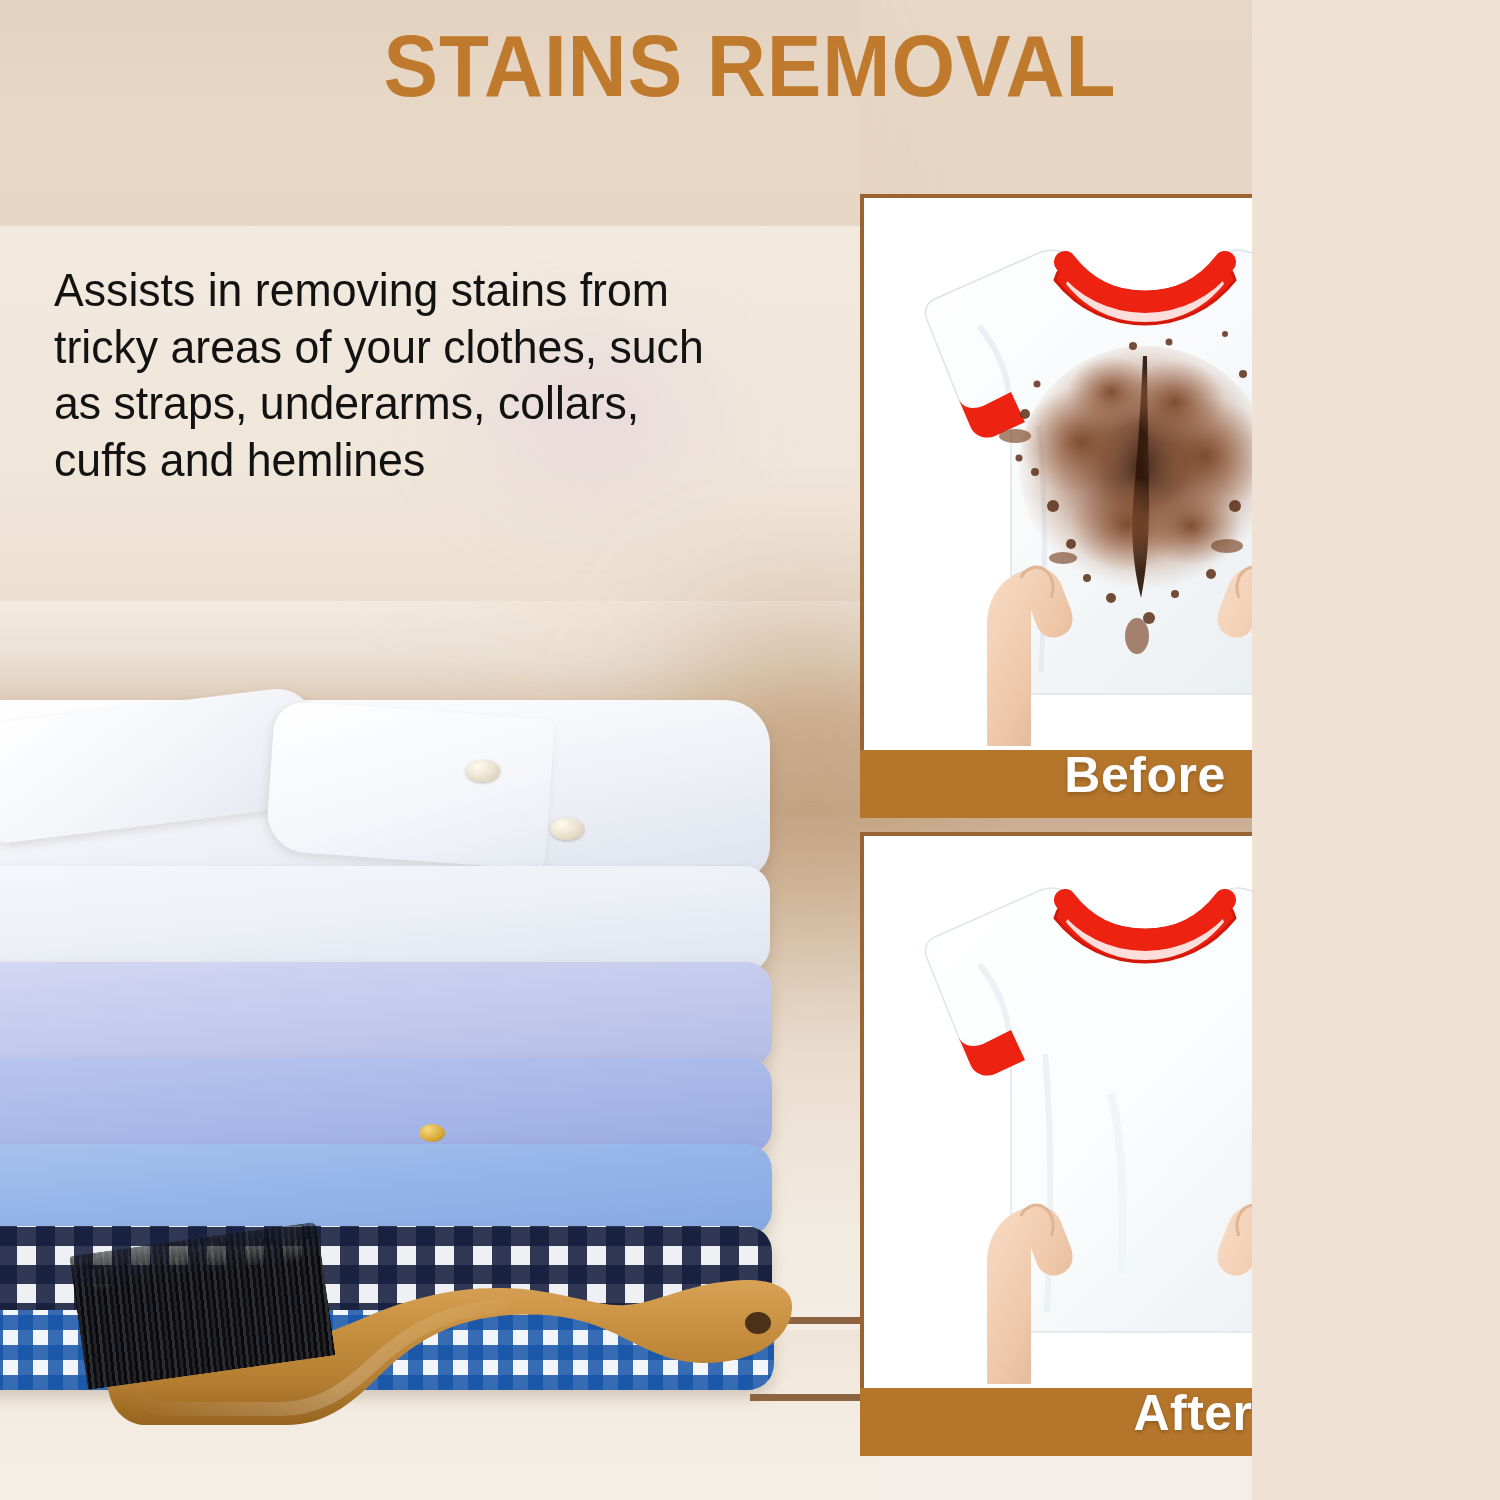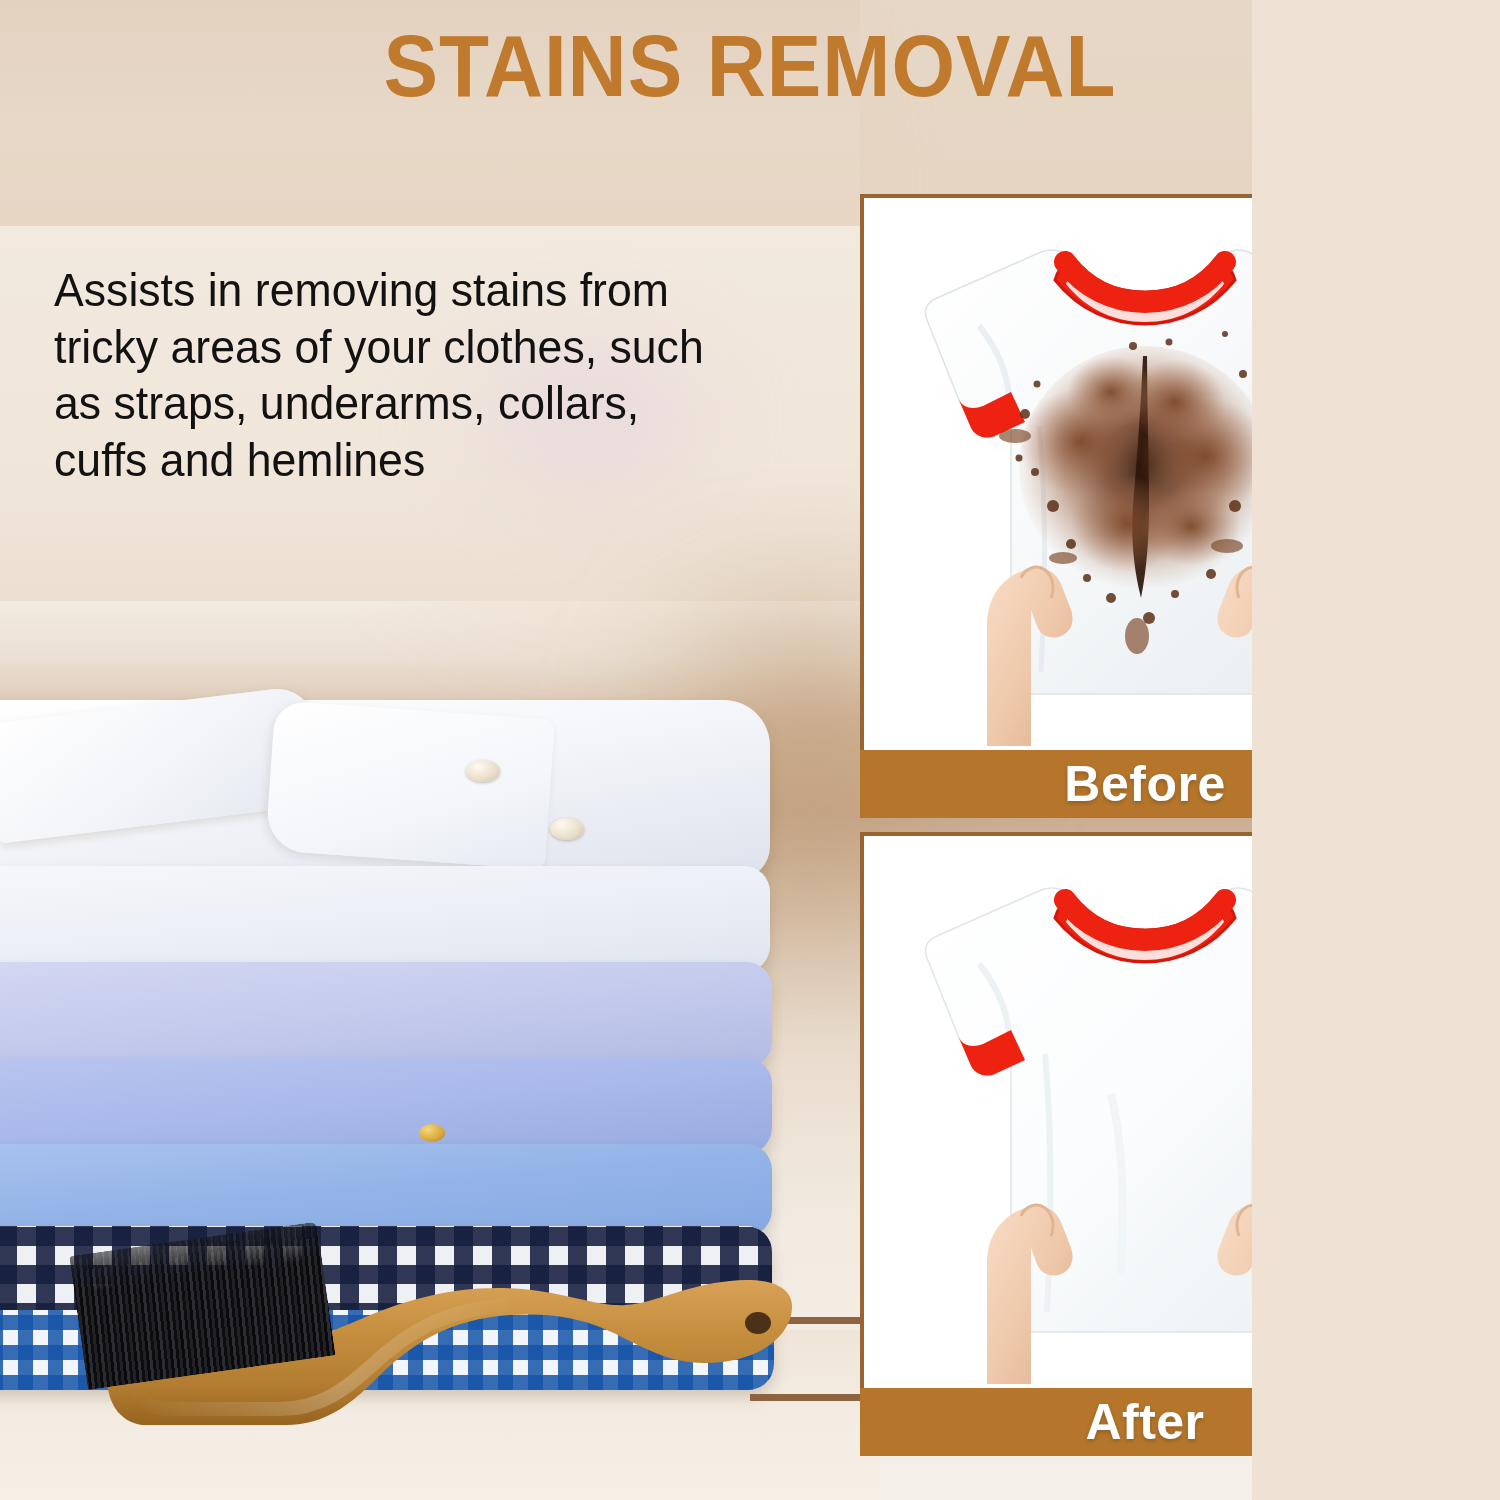--- a/index.html
+++ b/index.html
@@ -51,23 +51,23 @@
     font-size:46px;line-height:1.23;color:#121212;font-weight:normal;
     font-family:"Liberation Sans Narrow","Liberation Sans",sans-serif;
     transform:scaleX(.97);transform-origin:0 0;}
 
   
   .panel{position:absolute;border:4px solid #9a6332;background:#ffffff;overflow:hidden;}
   #panel-before{left:860px;top:194px;width:562px;height:556px;}
   #panel-after{left:860px;top:832px;width:562px;height:556px;}
   .panel-photo{position:absolute;inset:0;background:#fff;}
   .label-bar{position:absolute;left:860px;width:570px;height:68px;background:#b5762c;
-    display:flex;align-items:center;justify-content:center;}
+    display:flex;align-items:flex-start;justify-content:center;}
   #label-before{top:750px;}
-  #label-after{top:1388px;}
+  #label-after{top:1388px;padding-left:48px;}
   .label-bar .txt{color:#fff;font-size:50px;font-weight:bold;line-height:1;
     letter-spacing:.5px;text-shadow:0 2px 4px rgba(0,0,0,.22);}
   .shirt-svg{position:absolute;left:50%;top:50%;transform:translate(-50%,-50%);}
 
   
   .stack{position:absolute;left:-30px;top:700px;width:830px;height:620px;}
   .fold{position:absolute;border-radius:10px 26px 26px 12px;
     box-shadow:0 8px 14px rgba(120,95,75,.25);}
   .fold.f1{left:0;top:0;width:800px;height:180px;border-radius:16px 46px 34px 14px;
     background:linear-gradient(170deg,#ffffff 0%,#f7f8fb 38%,#e9ecf3 72%,#dde2ec 100%);}

